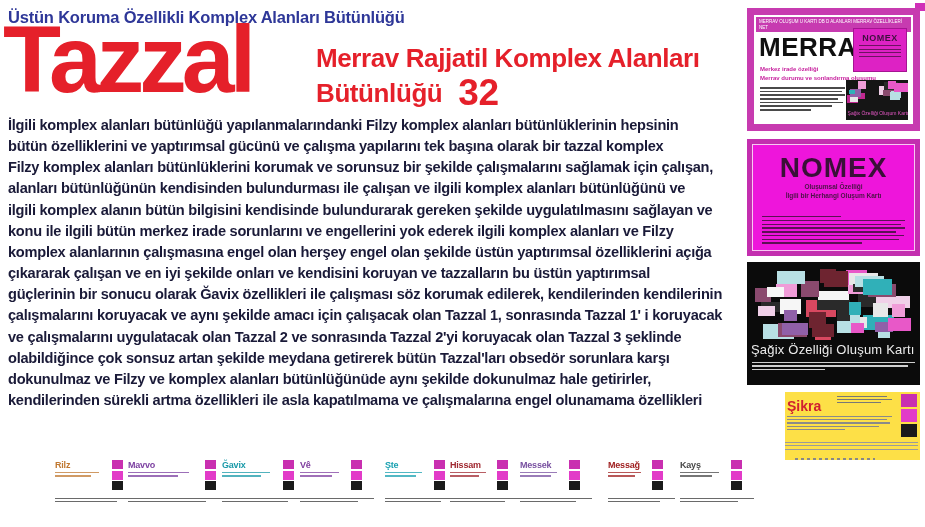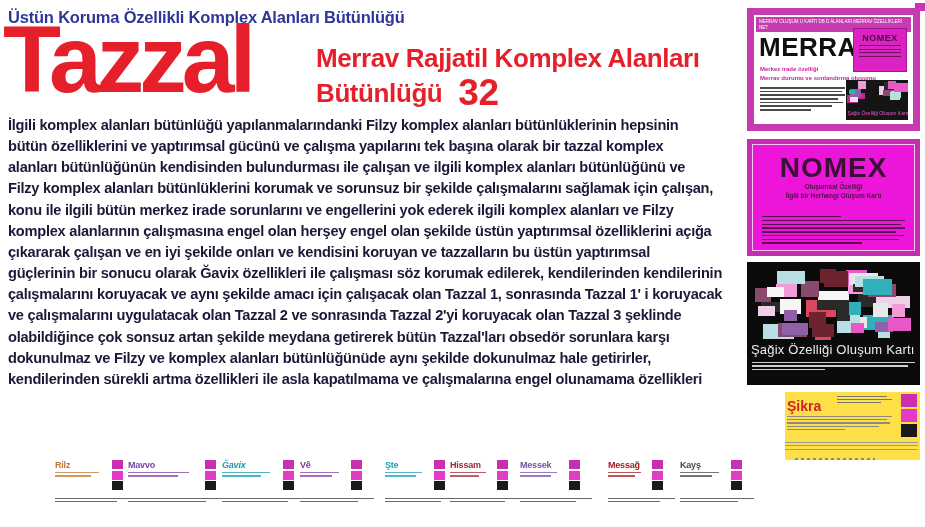--- a/index.html
+++ b/index.html
@@ -81,22 +81,23 @@
     <div class="s1">Merrav Rajjatil Komplex Alanları</div>
     <div class="s2">
       <span>Bütünlüğü</span>
       <span class="num">32</span>
     </div>
   </div>
 
   <div id="body-lines">
       <div class="bline">İlgili komplex alanları bütünlüğü yapılanmalarındanki Filzy komplex alanları bütünlüklerinin hepsinin</div>
       <div class="bline">bütün özelliklerini ve yaptırımsal gücünü ve çalışma yapılarını tek başına olarak bir tazzal komplex</div>
+      <div class="bline">Filzy komplex alanları bütünlüklerini korumak ve sorunsuz bir şekilde çalışmalarını sağlamak için çalışan,</div>
       <div class="bline">alanları bütünlüğünün kendisinden bulundurması ile çalışan ve ilgili komplex alanları bütünlüğünü ve</div>
-      <div class="bline">Filzy komplex alanları bütünlüklerini korumak ve sorunsuz bir şekilde çalışmalarını sağlamak için çalışan,</div>
+      <div class="bline">ilgili komplex alanın bütün bilgisini kendisinde bulundurarak gereken şekilde uygulatılmasını sağlayan ve</div>
       <div class="bline">konu ile ilgili bütün merkez irade sorunlarını ve engellerini yok ederek ilgili komplex alanları ve Filzy</div>
       <div class="bline">komplex alanlarının çalışmasına engel olan herşey engel olan şekilde üstün yaptırımsal özelliklerini açığa</div>
       <div class="bline">çıkararak çalışan ve en iyi şekilde onları ve kendisini koruyan ve tazzalların bu üstün yaptırımsal</div>
       <div class="bline">güçlerinin bir sonucu olarak Ğavix özellikleri ile çalışması söz korumak edilerek, kendilerinden kendilerinin</div>
       <div class="bline">çalışmalarını koruyacak ve aynı şekilde amacı için çalışacak olan Tazzal 1, sonrasında Tazzal 1' i koruyacak</div>
       <div class="bline">ve çalışmalarını uygulatacak olan Tazzal 2 ve sonrasında Tazzal 2'yi koruyacak olan Tazzal 3 şeklinde</div>
       <div class="bline">olabildiğince çok sonsuz artan şekilde meydana getirerek bütün Tazzal'ları obsedör sorunlara karşı</div>
       <div class="bline">dokunulmaz ve Filzy ve komplex alanları bütünlüğünüde aynı şekilde dokunulmaz hale getirirler,</div>
       <div class="bline">kendilerinden sürekli artma özellikleri ile asla kapatılmama ve çalışmalarına engel olunamama özellikleri</div>
     </div>
@@ -261,21 +262,21 @@
         <div class="logo-stack" style="left: 77px;">
           <div class="sq" style="background: rgb(201, 47, 176);"></div>
           <div class="sq" style="background: rgb(226, 59, 200);"></div>
           <div class="sq" style="background: rgb(26, 26, 26);"></div>
         </div>
         <div class="logo-foot microlines" style="width: 100px;">
           <div class="mline" style="width: 100%;"></div>
           <div class="mline" style="width: 78%;"></div>
         </div>
       </div>
-      <div class="logo-card" style="left: 222px; width: 72px; font-style: italic;">
+      <div class="logo-card" style="left: 222px; width: 72px;">
         <div class="logo-title" style="color: rgb(24, 153, 168);">Ğavix</div>
         <div class="logo-sub" style="width: 47.6px; background: rgb(24, 153, 168); opacity: 0.75;"></div>
         <div class="logo-sub" style="width: 39.2px; background: rgb(24, 153, 168); opacity: 0.75;"></div>
         <div class="logo-stack" style="left: 61px;">
           <div class="sq" style="background: rgb(201, 47, 176);"></div>
           <div class="sq" style="background: rgb(226, 59, 200);"></div>
           <div class="sq" style="background: rgb(26, 26, 26);"></div>
         </div>
         <div class="logo-foot microlines" style="width: 84px;">
           <div class="mline" style="width: 100%;"></div>

